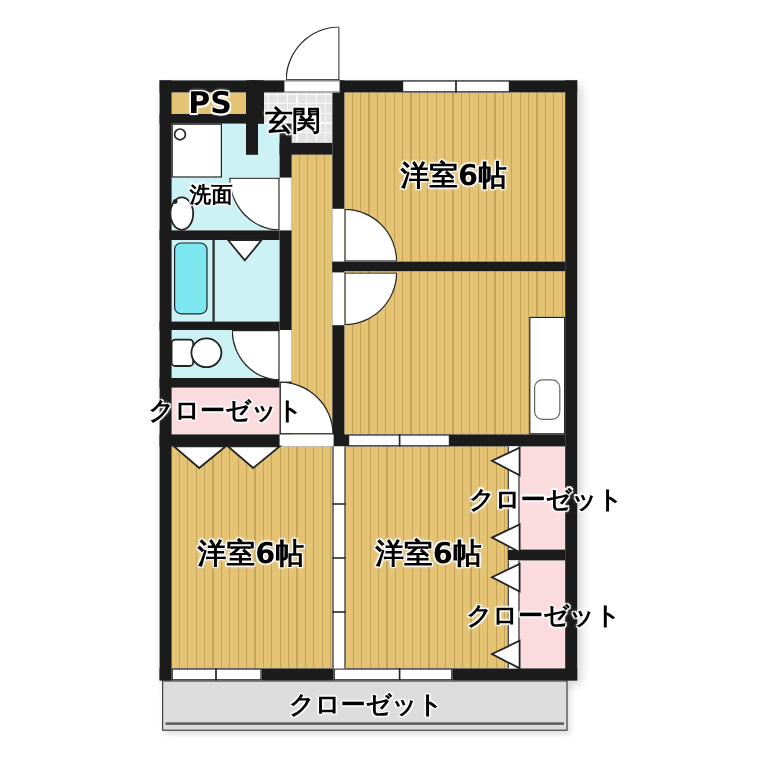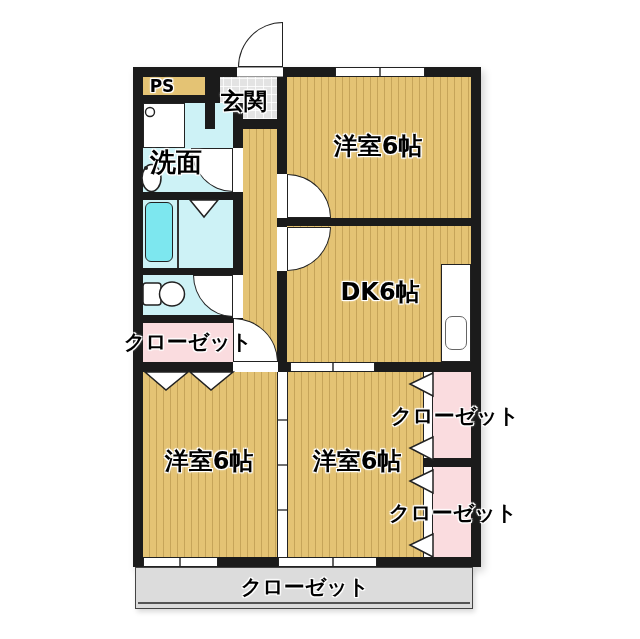--- a/index.html
+++ b/index.html
@@ -115,25 +115,24 @@
     <line x1="380" y1="67" x2="380" y2="77" stroke="#222" stroke-width="1.4"></line>
     <line x1="180" y1="557" x2="180" y2="567" stroke="#222" stroke-width="1.4"></line>
     <line x1="333" y1="557" x2="333" y2="567" stroke="#222" stroke-width="1.4"></line>
     <line x1="333" y1="362" x2="333" y2="372" stroke="#222" stroke-width="1.4"></line>
 
     <line x1="277" y1="420" x2="288" y2="420" stroke="#222" stroke-width="1.3"></line>
     <line x1="277" y1="465" x2="288" y2="465" stroke="#222" stroke-width="1.3"></line>
     <line x1="277" y1="510" x2="288" y2="510" stroke="#222" stroke-width="1.3"></line>
   </svg>
 
-  <div class="label" style="left:162px;top:86px;font-size:17px;">PS</div>
+  <div class="label" style="left:175px;top:86px;font-size:25px;">PS</div>
   <div class="label" style="left:244px;top:101px;font-size:23px;">玄関</div>
-  <div class="label" style="left:176px;top:162px;font-size:26px;">洗面</div>
+  <div class="label" style="left:176px;top:162px;font-size:18px;">洗面</div>
   <div class="label" style="left:378px;top:146px;font-size:24px;">洋室6帖</div>
-  <div class="label" style="left:380px;top:292px;font-size:24px;">DK6帖</div>
   <div class="label" style="left:188px;top:342px;font-size:21px;">クローゼット</div>
   <div class="label" style="left:209px;top:461px;font-size:24px;">洋室6帖</div>
   <div class="label" style="left:357px;top:461px;font-size:24px;">洋室6帖</div>
   <div class="label" style="left:455px;top:416px;font-size:21px;">クローゼット</div>
   <div class="label" style="left:453px;top:513px;font-size:21px;">クローゼット</div>
   <div class="label" style="left:305px;top:587px;font-size:21px;">クローゼット</div>
 
 </div>
 
 </body></html>

